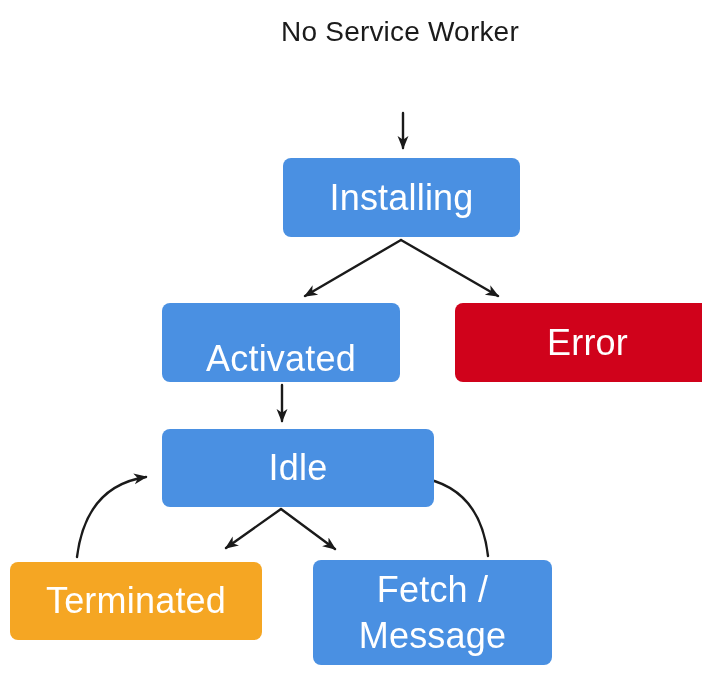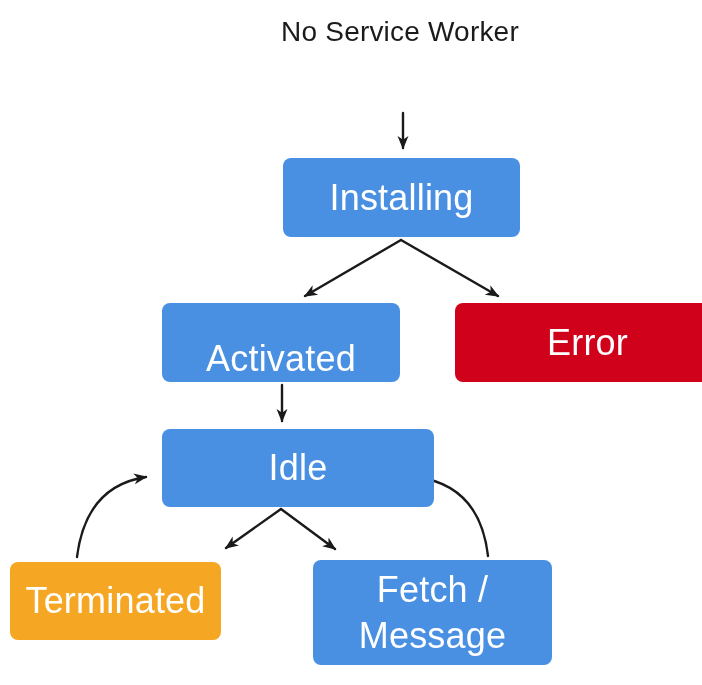--- a/index.html
+++ b/index.html
@@ -35,21 +35,21 @@
     text-align: center;
     font-size: 36px;
     line-height: 46px;
     color: #ffffff;
     letter-spacing: 0.2px;
   }
   .node-installing   { left: 283px; top: 158px; width: 237px; height: 79px; }
   .node-activated    { left: 162px; top: 303px; width: 238px; height: 79px; align-items: flex-end; }
   .node-error        { left: 455px; top: 303px; width: 265px; height: 79px; }
   .node-idle         { left: 162px; top: 429px; width: 272px; height: 78px; }
-  .node-terminated   { left: 10px;  top: 562px; width: 211px; height: 78px; }
+  .node-terminated   { left: 10px;  top: 562px; width: 252px; height: 78px; }
   .node-fetch        { left: 313px; top: 560px; width: 239px; height: 105px; padding: 16px 20px; box-sizing: border-box; }
   .edges-layer {
     position: absolute;
     left: 0; top: 0;
     width: 702px;
     height: 685px;
     pointer-events: none;
   }
   .edges-layer path.edge {
     fill: none;

